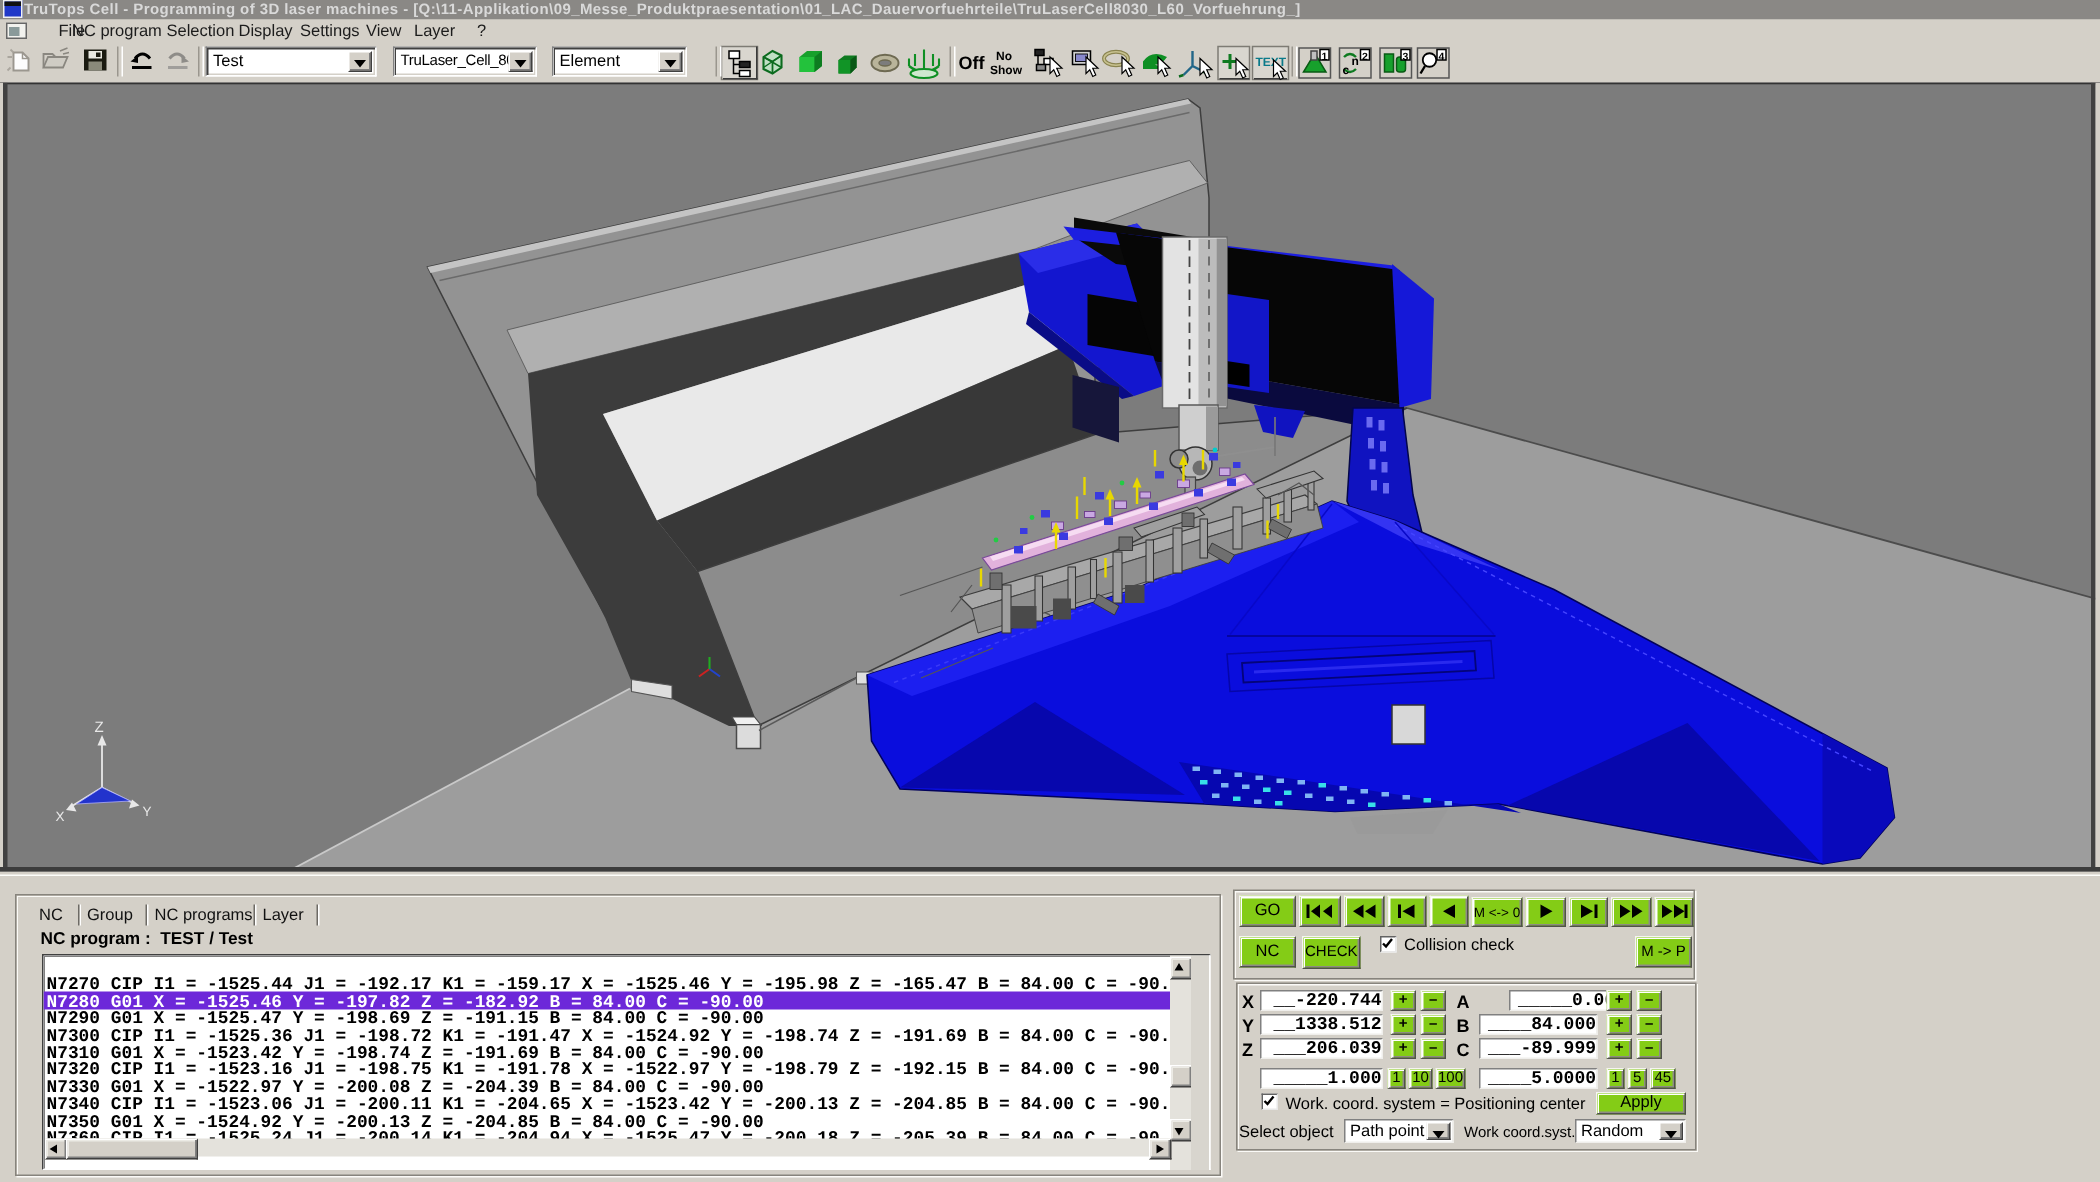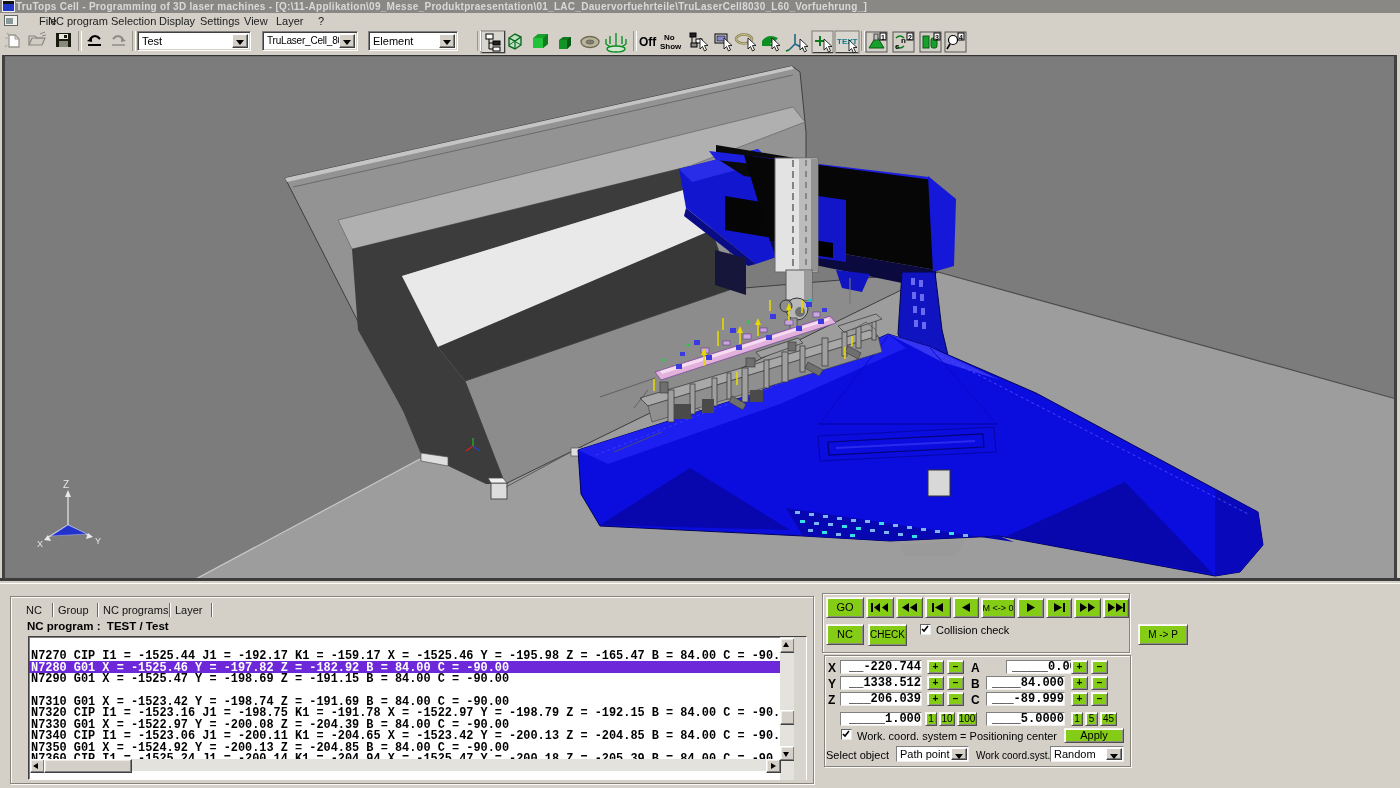--- a/index.html
+++ b/index.html
@@ -497,20 +497,21 @@
 <div class="tabbar" style="left:97px;"></div>
 <div class="tabtext" style="left:103px;">NC programs</div>
 <div class="tabbar" style="left:169px;"></div>
 <div class="tabtext" style="left:175px;">Layer</div>
 <div class="tabbar" style="left:211px;"></div>
 <div class="abs" id="nctitle">NC program :&nbsp; TEST / Test</div>
 <div class="abs" id="listbox">
   <div class="ncrow" style="top:12.4px;">N7270 CIP I1 = -1525.44 J1 = -192.17 K1 = -159.17 X = -1525.46 Y = -195.98 Z = -165.47 B = 84.00 C = -90.</div>
   <div class="ncrow ncsel" style="top:23.8px;left:0;width:779px;padding-left:2px;">N7280 G01 X = -1525.46 Y = -197.82 Z = -182.92 B = 84.00 C = -90.00</div>
   <div class="ncrow" style="top:35.2px;">N7290 G01 X = -1525.47 Y = -198.69 Z = -191.15 B = 84.00 C = -90.00</div>
+  <div class="ncrow" style="top:46.6px;">N7300 CIP I1 = -1525.36 J1 = -198.72 K1 = -191.47 X = -1524.92 Y = -198.74 Z = -191.69 B = 84.00 C = -90.</div>
   <div class="ncrow" style="top:58px;">N7310 G01 X = -1523.42 Y = -198.74 Z = -191.69 B = 84.00 C = -90.00</div>
   <div class="ncrow" style="top:69.4px;">N7320 CIP I1 = -1523.16 J1 = -198.75 K1 = -191.78 X = -1522.97 Y = -198.79 Z = -192.15 B = 84.00 C = -90.</div>
   <div class="ncrow" style="top:80.8px;">N7330 G01 X = -1522.97 Y = -200.08 Z = -204.39 B = 84.00 C = -90.00</div>
   <div class="ncrow" style="top:92.2px;">N7340 CIP I1 = -1523.06 J1 = -200.11 K1 = -204.65 X = -1523.42 Y = -200.13 Z = -204.85 B = 84.00 C = -90.</div>
   <div class="ncrow" style="top:103.6px;">N7350 G01 X = -1524.92 Y = -200.13 Z = -204.85 B = 84.00 C = -90.00</div>
   <div class="ncrow" style="top:115px;">N7360 CIP I1 = -1525.24 J1 = -200.14 K1 = -204.94 X = -1525.47 Y = -200.18 Z = -205.39 B = 84.00 C = -90.</div>
 </div>
 
 <div class="abs" style="left:780px;top:637px;width:14px;height:143px;background:#e4e2dc;"></div>
 <div class="sbbtn" style="left:780px;top:638px;width:13px;height:13px;">
@@ -582,21 +583,21 @@
       </g>
     </svg></div>
 <div class="btn" style="left:826px;top:624px;width:38px;height:21px;line-height:19px;">NC</div>
 <div class="btn" style="left:868px;top:624px;width:39px;height:22px;line-height:20px;font-size:10px;">CHECK</div>
 <div class="ckbox" style="left:920px;top:624px;">
     <svg width="9" height="9">
       <polyline points="1,4 3,6 7,1" stroke="#000" stroke-width="1.6" fill="none"></polyline>
     </svg>
   </div>
 <div class="cklbl" style="left:936px;top:624px;">Collision check</div>
-<div class="btn" style="left:1090px;top:624px;width:50px;height:21px;line-height:19px;font-size:10px;margin-left:48px;">M -&gt; P</div>
+<div class="btn" style="left:1090px;top:624px;width:38px;height:21px;line-height:19px;font-size:10px;">M -&gt; P</div>
 
 <div class="lbl" style="left:828px;top:661px;font-weight:bold;font-size:12px;">X</div>
 <div class="lbl" style="left:828px;top:677px;font-weight:bold;font-size:12px;">Y</div>
 <div class="lbl" style="left:828px;top:693px;font-weight:bold;font-size:12px;">Z</div>
 <div class="lbl" style="left:971px;top:661px;font-weight:bold;font-size:12px;">A</div>
 <div class="lbl" style="left:971px;top:677px;font-weight:bold;font-size:12px;">B</div>
 <div class="lbl" style="left:971px;top:693px;font-weight:bold;font-size:12px;">C</div>
 <div class="fld" style="left:840px;top:660px;width:82px;height:14px;line-height:13px;">__-220.744</div>
 <div class="fld" style="left:840px;top:676px;width:82px;height:14px;line-height:13px;">__1338.512</div>
 <div class="fld" style="left:840px;top:692px;width:82px;height:14px;line-height:13px;">___206.039</div>

